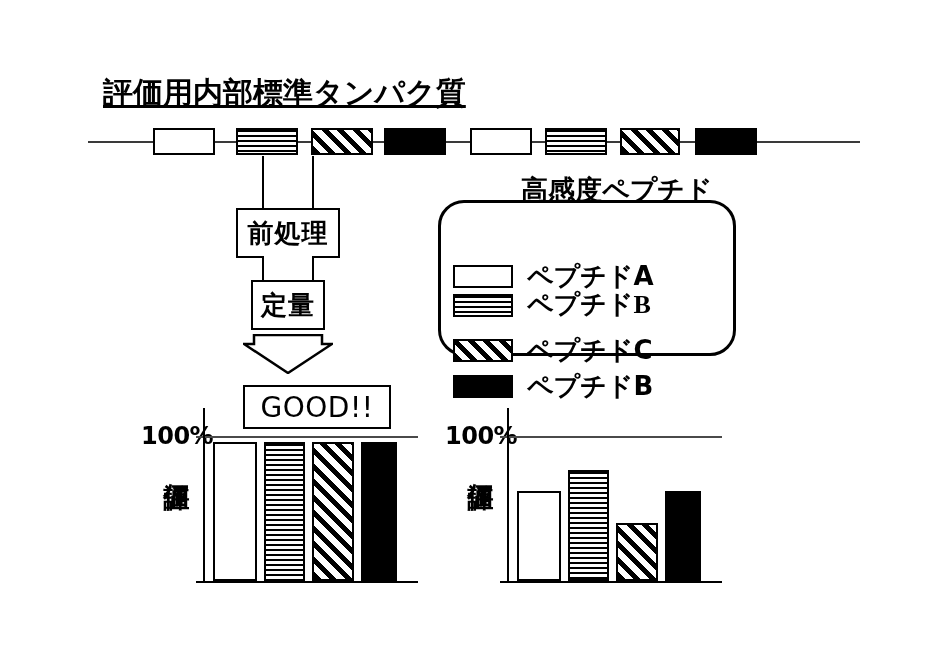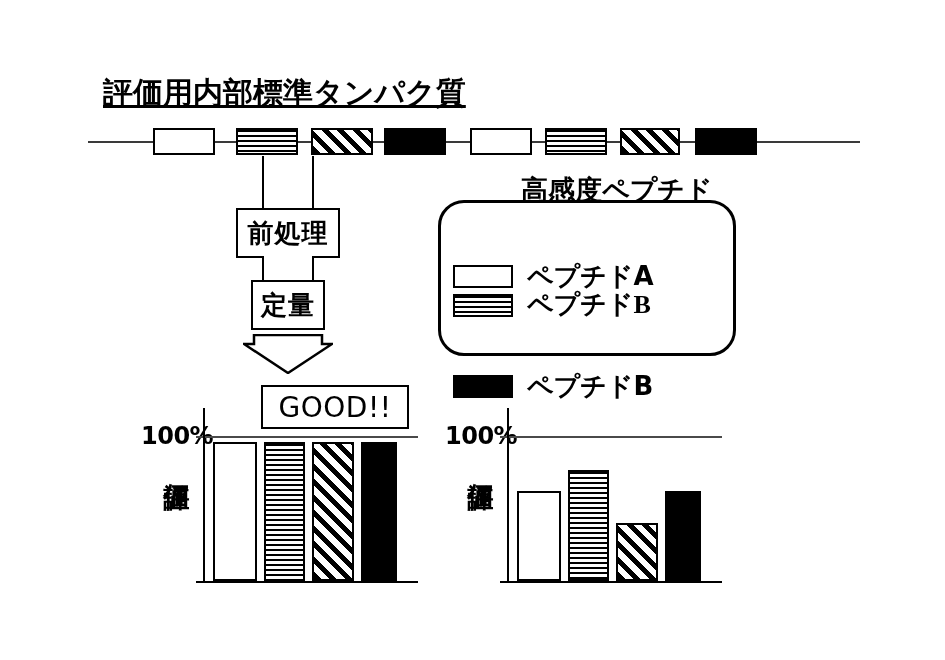--- a/index.html
+++ b/index.html
@@ -154,21 +154,20 @@
     box-sizing: border-box;
     border: 2px solid #000000;
     background: #ffffff;
     display: flex;
     align-items: center;
     justify-content: center;
     font-size: 28px;
     letter-spacing: 0.5px;
     white-space: nowrap;
     z-index: 4;
-    margin-left: 18px;
   }
 
   
   .chart { position: absolute; }
   .chart-100-line {
     position: absolute;
     height: 2px;
     background: #4a4a4a;
   }
   .chart-100-label {
@@ -244,20 +243,24 @@
 
   <div class="abs" id="legend-box">
     <div class="legend-row" style="top:8px;">
       <span class="legend-swatch fill-white"></span>
       <span class="legend-label">ペプチドA</span>
     </div>
     <div class="legend-row" style="top:37px;font-family:Liberation Serif, serif;">
       <span class="legend-swatch fill-hstripe"></span>
       <span class="legend-label">ペプチドB</span>
     </div>
+    <div class="legend-row" style="top:82px;">
+      <span class="legend-swatch fill-diag"></span>
+      <span class="legend-label">ペプチドC</span>
+    </div>
     <div class="legend-row" style="top:118px;">
       <span class="legend-swatch fill-black"></span>
       <span class="legend-label">ペプチドB</span>
     </div>
   </div>
 
   <div class="verdict-box" style="left:243px; top:385px; width:148px; height:44px;">
     <span>GOOD!!</span>
   </div>
 

